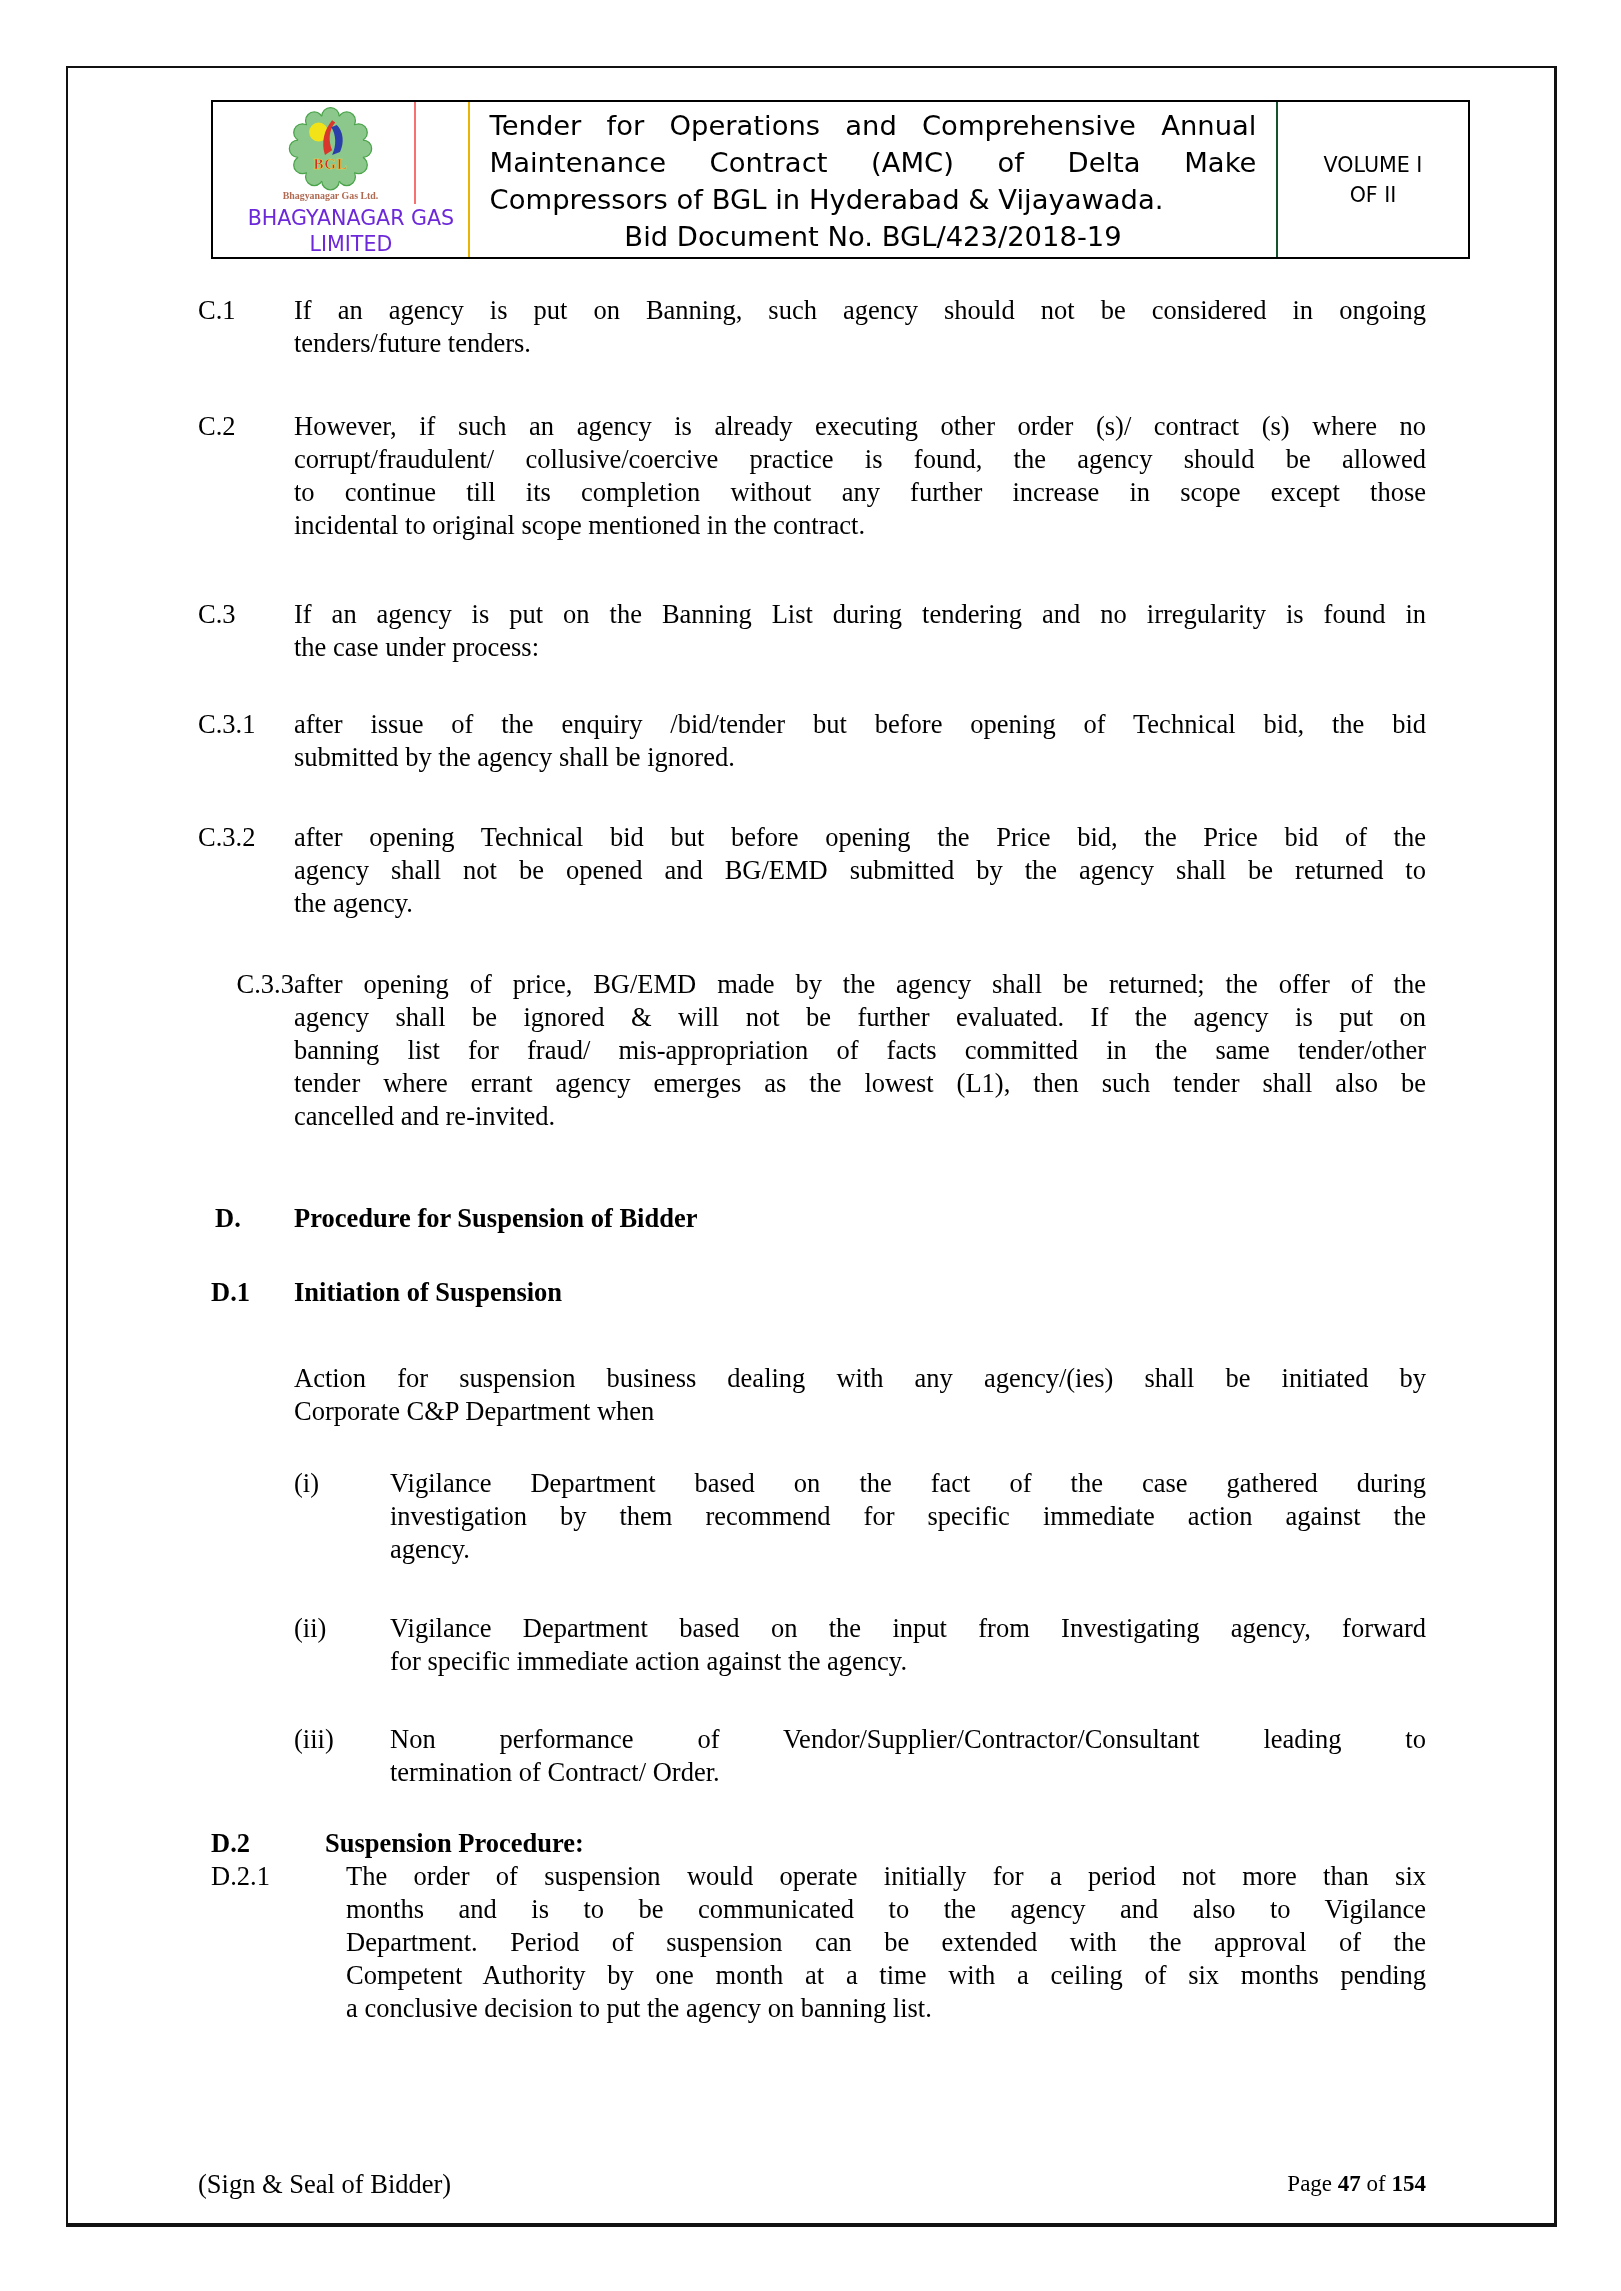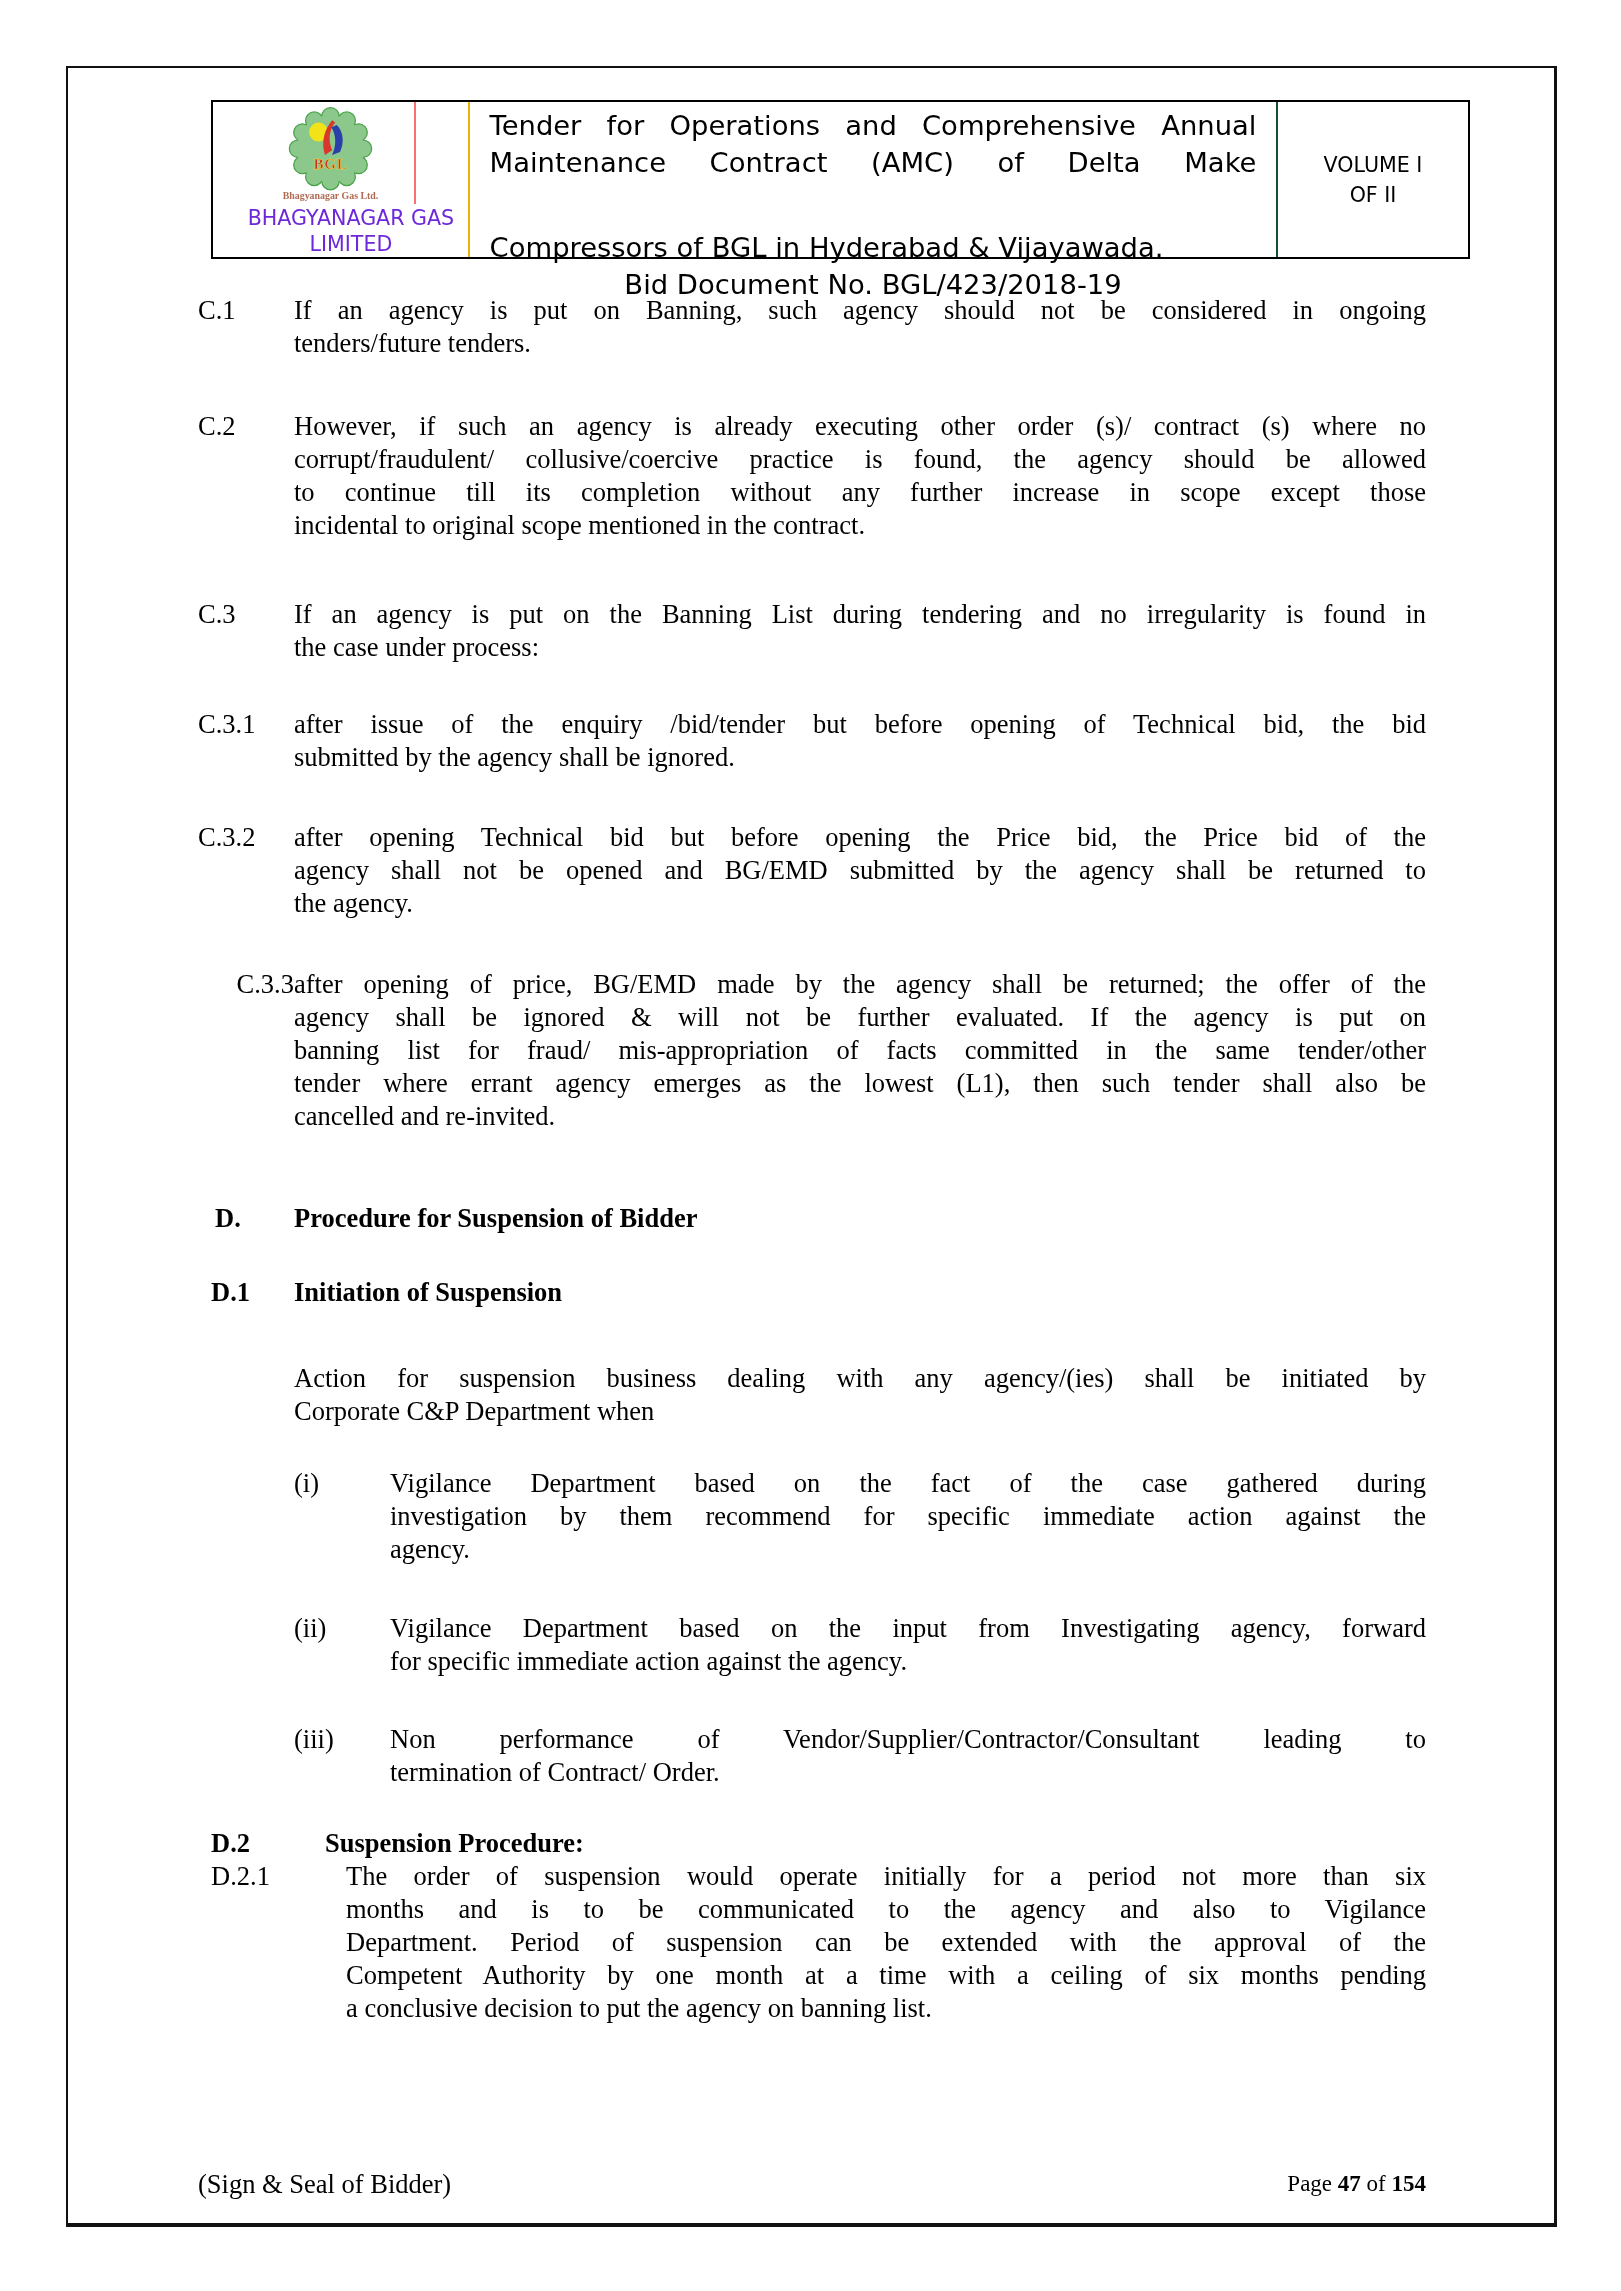--- a/index.html
+++ b/index.html
@@ -61,21 +61,21 @@
     border-left:2px solid #14532d;
     display:flex;flex-direction:column;
     align-items:center;justify-content:center;
     font-family:"DejaVu Sans", sans-serif;
     font-size:20.6px;line-height:30px;
     text-align:center;
   }
   
   .jline{text-align:justify;text-align-last:justify;}
   .jline.last{text-align-last:left;}
-  .title-block .jline:nth-child(3){text-align-last:left;margin-top:48px;}
+  .title-block .jline:nth-child(3){text-align-last:left;}
   .title-block .jline:nth-child(4){text-align-last:center;}
   
   .sec{
     position:absolute;
     display:flex;align-items:flex-start;
     font-size:26.5px;line-height:33px;
   }
   .sec-label{flex:none;}
   .sec-text{flex:1;min-width:0;}
   .bold{font-weight:bold;}

